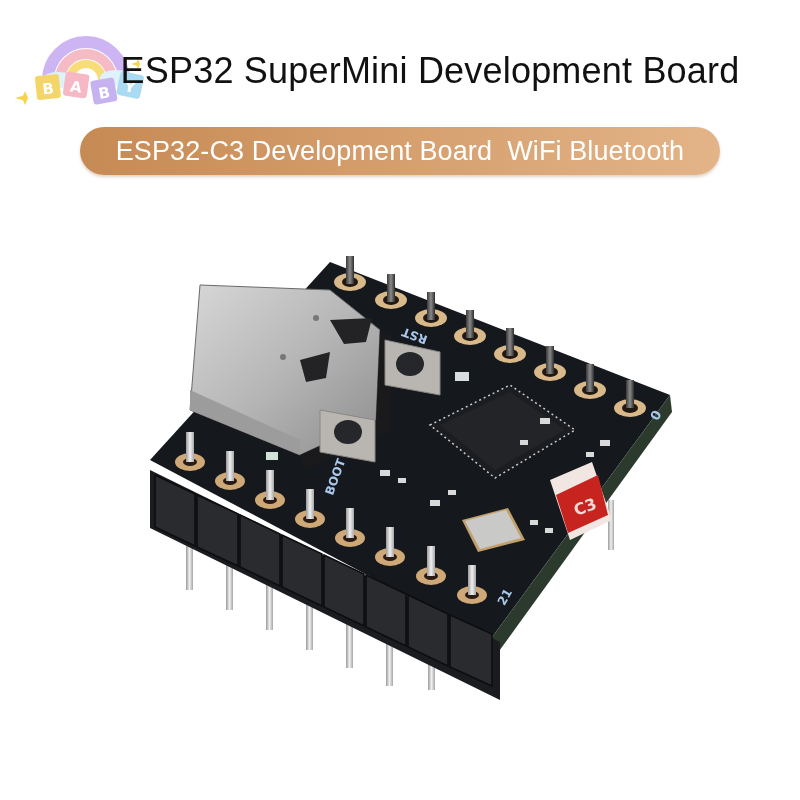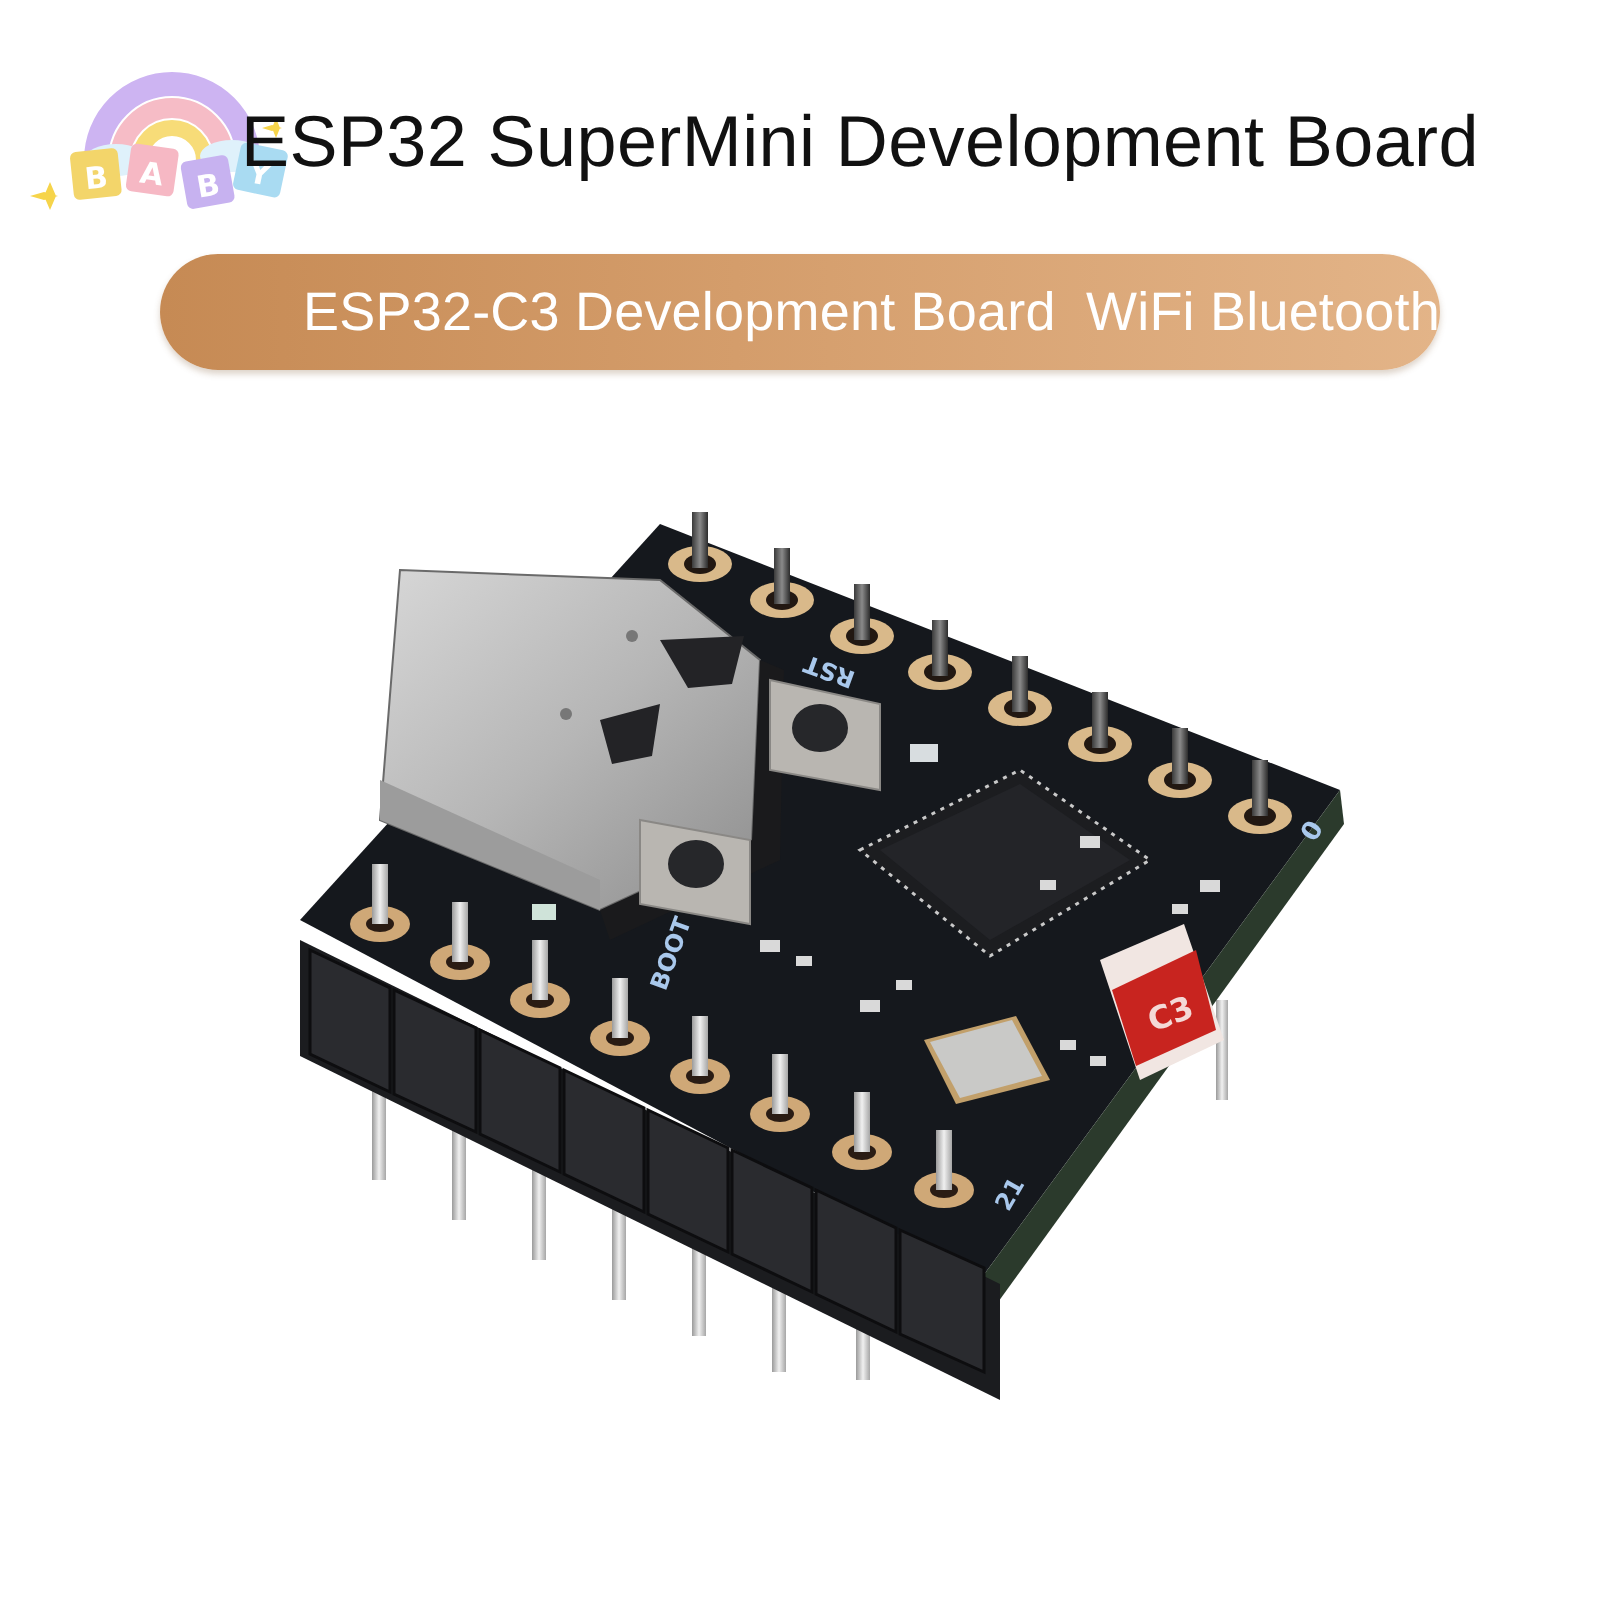--- a/index.html
+++ b/index.html
@@ -8,25 +8,25 @@
   .title {
     position:absolute; left:0; top:46px; width:800px; text-align:center;
     font-size:36px; line-height:50px; color:#111; letter-spacing:0.2px;
     font-family:"Liberation Sans", sans-serif;
   }
   .title span { padding-left:60px; }
 
   .logo { position:absolute; left:8px; top:22px; width:150px; height:90px; }
 
   .banner {
-    position:absolute; left:80px; top:127px; width:640px; height:58px;
+    position:absolute; left:80px; top:127px; width:640px; height:48px;
     border-radius:30px;
     background:linear-gradient(90deg,#c68a54 0%,#d49d6b 45%,#e3b488 100%);
     box-shadow:0 2px 3px rgba(120,80,40,0.25);
-    display:flex; align-items:center; justify-content:flex-end;
+    display:flex; align-items:center; justify-content:center;
   }
   .banner-text { color:#ffffff; font-size:27px; letter-spacing:0.1px; white-space:pre; }
 
   .product { position:absolute; left:0; top:200px; width:800px; height:600px; }
 </style>
 </head>
 <body>
 
 <div class="logo">
   <svg width="150" height="90" viewBox="0 0 150 90">

